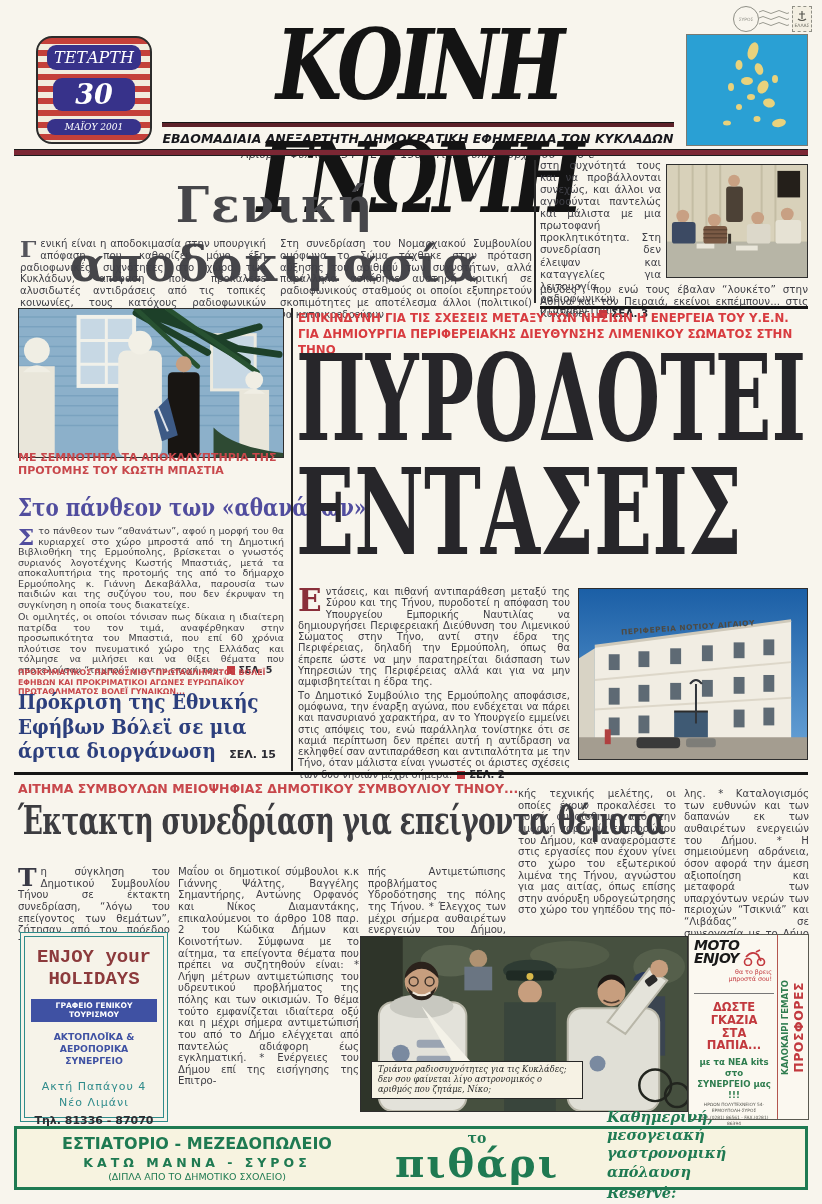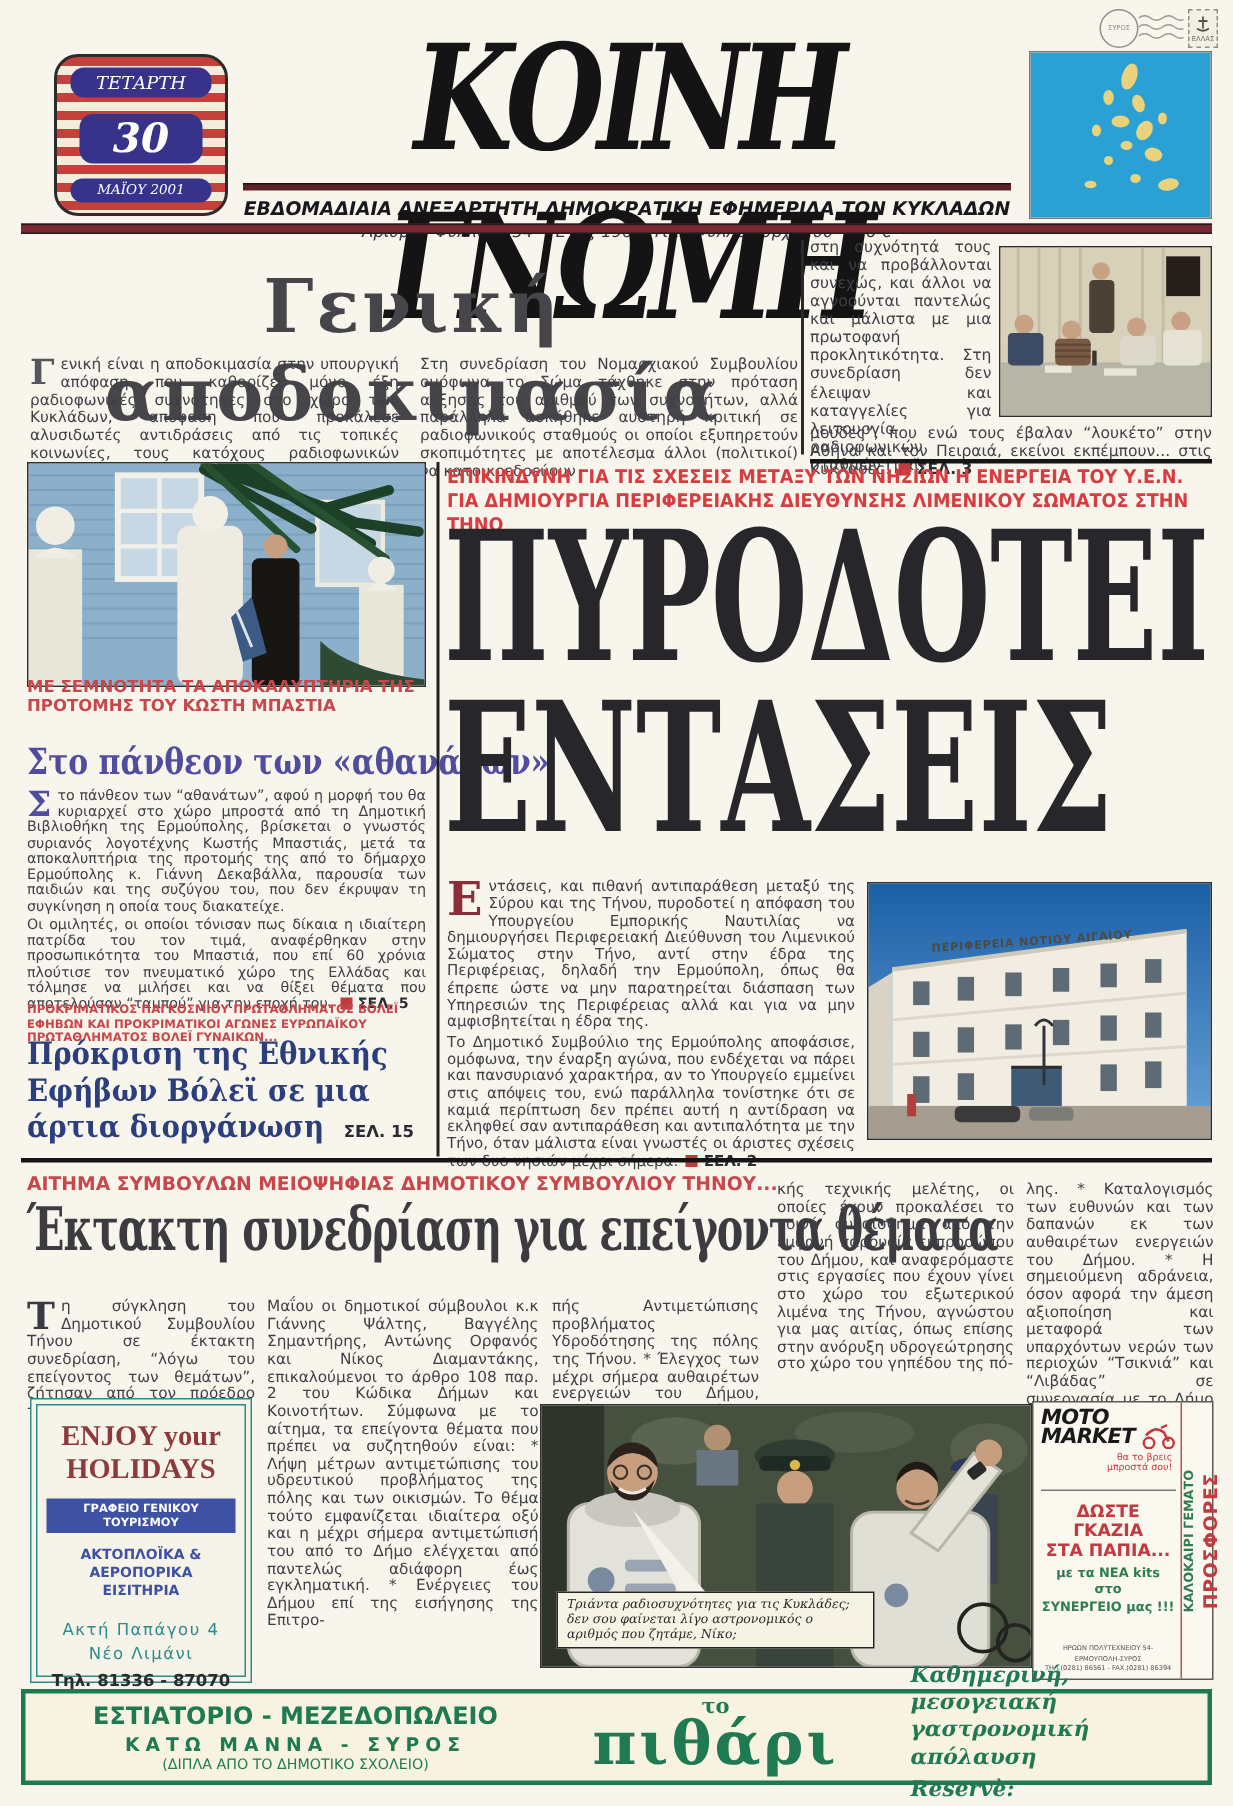--- a/index.html
+++ b/index.html
@@ -6,21 +6,21 @@
   .page{position:relative;width:822px;height:1204px;background:#f8f5ed;overflow:hidden;
         font-family:"DejaVu Sans",sans-serif;color:#3f3f46;}
   .abs{position:absolute;}
 
   
   .datebox{left:36px;top:36px;width:116px;height:108px;border:2px solid #2c2c2c;border-radius:16px;
     background:repeating-linear-gradient(180deg,#c4403a 0 6px,#f2ecdd 6px 12px);
     padding:7px 9px;box-sizing:border-box;display:flex;flex-direction:column;justify-content:space-between;}
   .datebox .blk{background:#37328a;color:#fff;border-radius:9px;text-align:center;
     font-family:"DejaVu Serif",serif;font-style:italic;}
-  .d-week{font-size:12px;padding:3px 0;}
+  .d-week{font-size:16px;padding:3px 0;}
   .d-day{font-size:27px;font-weight:bold;padding:1px 0;margin:0 6px;}
   .d-month{font-size:9px;padding:3px 0;}
   .mastcenter{left:156px;top:24px;width:524px;text-align:center;}
   .masttitle{font-family:"DejaVu Serif",serif;font-style:italic;font-weight:bold;font-size:76px;
     color:#141414;letter-spacing:-5px;line-height:88px;height:92px;transform:scaleY(1.28);transform-origin:center 55%;}
   .mastrule{height:4px;background:#5d2129;border-top:1px solid #151515;margin:6px 6px 4px;}
   .mastsub{font-size:12.5px;font-weight:bold;font-style:italic;color:#17171c;letter-spacing:0;}
   .mastissue{font-size:11px;font-style:italic;color:#33333a;margin-top:2px;}
   .islands{left:686px;top:34px;width:120px;height:110px;border:1px solid #7a7a72;}
   .postmark{left:733px;top:6px;width:56px;height:26px;}
@@ -88,21 +88,21 @@
   .photo3{left:578px;top:588px;width:230px;height:172px;}
   .photo4{left:360px;top:936px;width:328px;height:176px;}
   .bldg-sign{position:absolute;left:34px;top:34px;width:150px;font-size:7.5px;font-weight:bold;color:#4e4a42;
     transform:rotate(-4deg);letter-spacing:.5px;text-align:center;}
   .p4-cap{position:absolute;left:10px;bottom:12px;width:198px;background:#f6f2e4;border:1px solid #262626;
     padding:3px 6px;font-family:"DejaVu Serif",serif;font-style:italic;font-size:8.3px;line-height:1.2;color:#2a2a2a;}
 
   
   .enjoy{left:20px;top:932px;width:148px;height:190px;border:1px solid #2e8b8b;padding:3px;box-sizing:border-box;background:#f6f3e9;}
   .enjoy-in{border:1px solid #2e8b8b;height:100%;box-sizing:border-box;text-align:center;padding-top:10px;}
-  .enjoy-t{font-family:Liberation Serif, serif;font-weight:bold;font-size:19px;line-height:1.15;color:#8c3a3c;}
+  .enjoy-t{font-family:Liberation Mono, monospace;font-weight:bold;font-size:19px;line-height:1.15;color:#8c3a3c;}
   .enjoy-bar{background:#3f51a3;color:#fff;font-weight:bold;font-size:7.6px;padding:2.5px 0;margin:8px 6px 9px;}
   .enjoy-sv{color:#3f51a3;font-weight:bold;font-size:9.3px;line-height:1.3;}
   .enjoy-ad1{color:#2e8b8b;font-size:11px;letter-spacing:1px;margin-top:12px;line-height:1.45;}
   .enjoy-ph{font-weight:bold;font-size:11px;color:#2b2b30;margin-top:3px;}
   .enjoy-fx{font-size:10px;color:#2b2b30;}
 
   
   .moto{left:688px;top:934px;width:121px;height:186px;border:1px solid #5a5a52;background:#fbf8f0;display:flex;box-sizing:border-box;}
   .moto-main{flex:1;padding:4px 3px 2px 5px;display:flex;flex-direction:column;}
   .moto-brand{font-style:italic;font-weight:bold;font-size:14px;line-height:.95;color:#191919;letter-spacing:-.5px;}
@@ -363,36 +363,36 @@
     </svg>
     <div class="p4-cap">Τριάντα ραδιοσυχνότητες για τις Κυκλάδες; δεν σου φαίνεται λίγο αστρονομικός ο αριθμός που ζητάμε, Νίκο;</div>
   </div>
 
   <div class="abs enjoy">
     <div class="enjoy-in">
       <div class="enjoy-t">ENJOY your</div>
       <div class="enjoy-t">HOLIDAYS</div>
       <div class="enjoy-bar">ΓΡΑΦΕΙΟ ΓΕΝΙΚΟΥ ΤΟΥΡΙΣΜΟΥ</div>
       <div class="enjoy-sv">ΑΚΤΟΠΛΟΪΚΑ &amp; ΑΕΡΟΠΟΡΙΚΑ</div>
-      <div class="enjoy-sv">ΕΙΣΙΤΗΡΙΑ</div>
+      <div class="enjoy-sv">ΣΥΝΕΡΓΕΙΟ</div>
       <div class="enjoy-ad1">
         <div>Ακτή Παπάγου 4</div>
         <div>Νέο Λιμάνι</div>
       </div>
       <div class="enjoy-ph">Τηλ. 81336 - 87070</div>
       <div class="enjoy-fx">Fax 82739</div>
     </div>
   </div>
 
   <div class="abs moto">
     <div class="moto-main">
       <div style="display:flex;align-items:flex-end;gap:3px">
         <div>
           <div class="moto-brand">MOTO</div>
-          <div class="moto-brand">MARKET</div>
+          <div class="moto-brand">ENJOY</div>
         </div>
         <svg width="24" height="18">
           <circle cx="6" cy="14" r="3.5" fill="none" stroke="#c2393e" stroke-width="1.6"></circle>
           <circle cx="19" cy="14" r="3.5" fill="none" stroke="#c2393e" stroke-width="1.6"></circle>
           <path d="M4 9 q6 -7 12 -2 l3 6" stroke="#c2393e" stroke-width="1.8" fill="none"></path>
           <path d="M14 4 l4 -2" stroke="#c2393e" stroke-width="1.6"></path>
         </svg>
       </div>
       <div class="moto-tag">
         <div>θα το βρεις</div>

